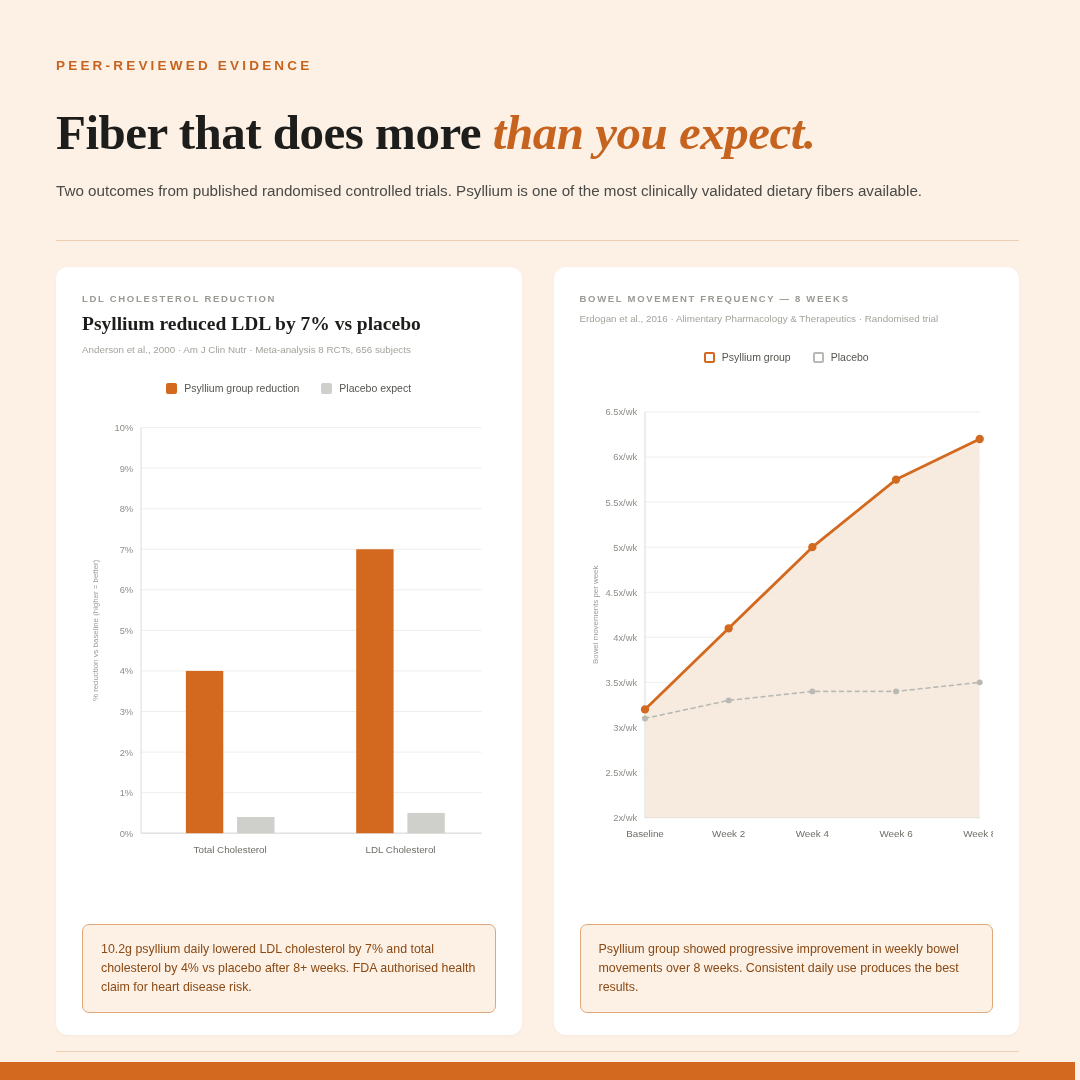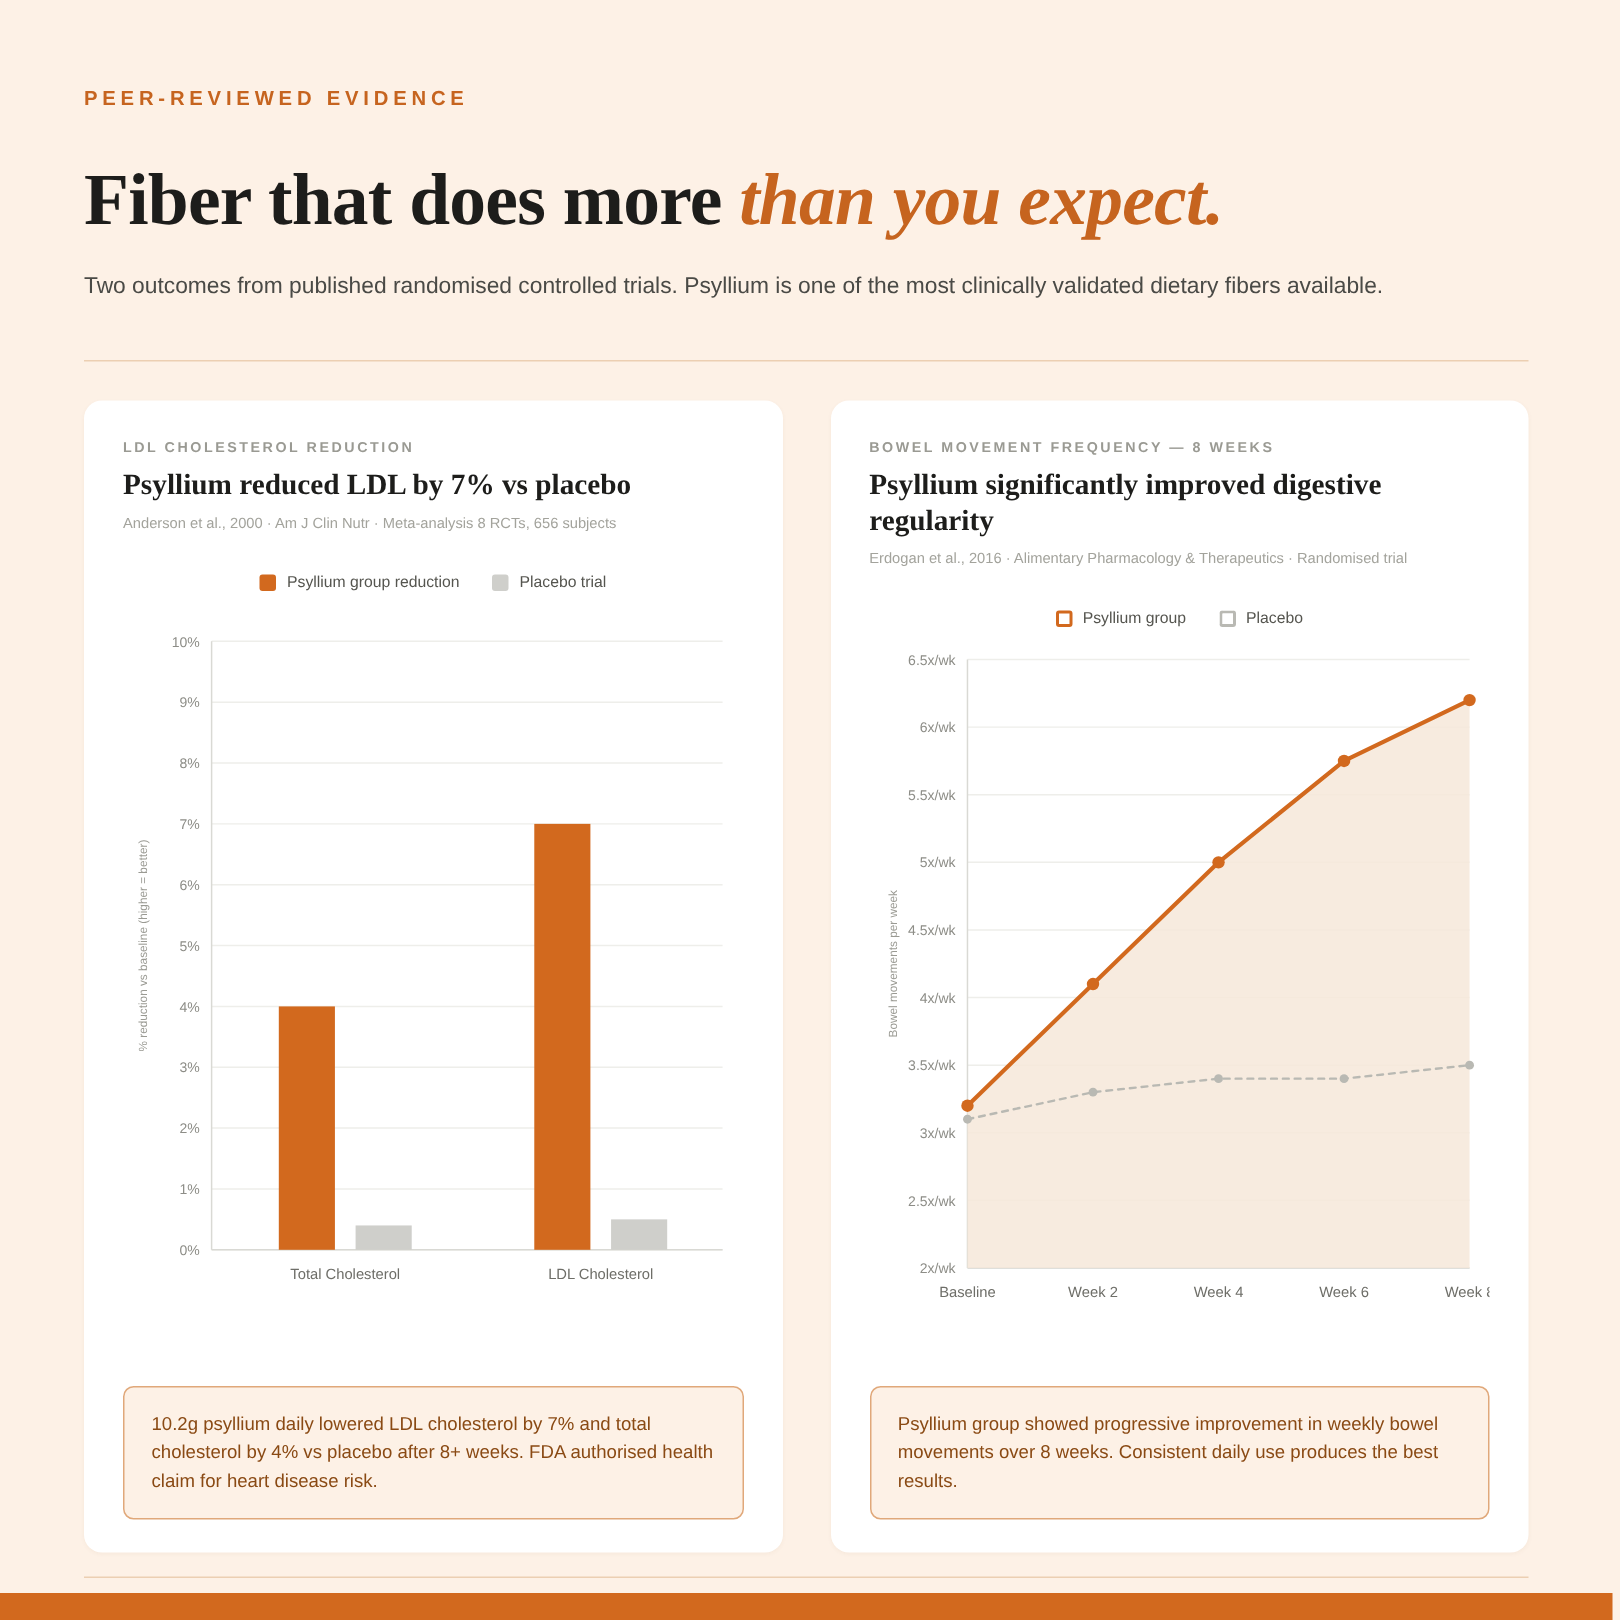--- a/index.html
+++ b/index.html
@@ -173,21 +173,21 @@
       <div class="card-title">Psyllium reduced LDL by 7% vs placebo</div>
       <div class="card-source">Anderson et al., 2000 · Am J Clin Nutr · Meta-analysis 8 RCTs, 656 subjects</div>
 
       <div class="legend">
         <div class="legend-item">
           <span class="swatch filled"></span>
           <span>Psyllium group reduction</span>
         </div>
         <div class="legend-item">
           <span class="swatch grey"></span>
-          <span>Placebo trial</span>
+          <span>Placebo expect</span>
         </div>
       </div>
 
       <div class="chart-wrap">
         <svg class="chart-svg" id="bar-chart" viewBox="0 0 420 470" preserveAspectRatio="xMidYMid meet">
             <line x1="60" x2="406" y1="424" y2="424" stroke="#eeeeea" stroke-width="1"></line>
             <text x="52" y="427.5" text-anchor="end" class="tick-text">0%</text>
             <line x1="60" x2="406" y1="382.8" y2="382.8" stroke="#eeeeea" stroke-width="1"></line>
             <text x="52" y="386.3" text-anchor="end" class="tick-text">1%</text>
             <line x1="60" x2="406" y1="341.6" y2="341.6" stroke="#eeeeea" stroke-width="1"></line>
@@ -218,21 +218,20 @@
             <rect x="330.5" y="403.4" width="38" height="20.600000000000023" fill="#cfcfcb"></rect>
             <text x="323.5" y="444" text-anchor="middle" class="cat-text">LDL Cholesterol</text>
           </svg>
       </div>
 
       <div class="callout">10.2g psyllium daily lowered LDL cholesterol by 7% and total cholesterol by 4% vs placebo after 8+ weeks. FDA authorised health claim for heart disease risk.</div>
     </div>
 
     <div class="card">
       <div class="card-eyebrow">BOWEL MOVEMENT FREQUENCY — 8 WEEKS</div>
-      <div class="card-title">Psyllium significantly improved digestive regularity</div>
       <div class="card-source">Erdogan et al., 2016 · Alimentary Pharmacology &amp; Therapeutics · Randomised trial</div>
 
       <div class="legend">
         <div class="legend-item">
           <span class="swatch outline"></span>
           <span>Psyllium group</span>
         </div>
         <div class="legend-item">
           <span class="swatch dashed"></span>
           <span>Placebo</span>

